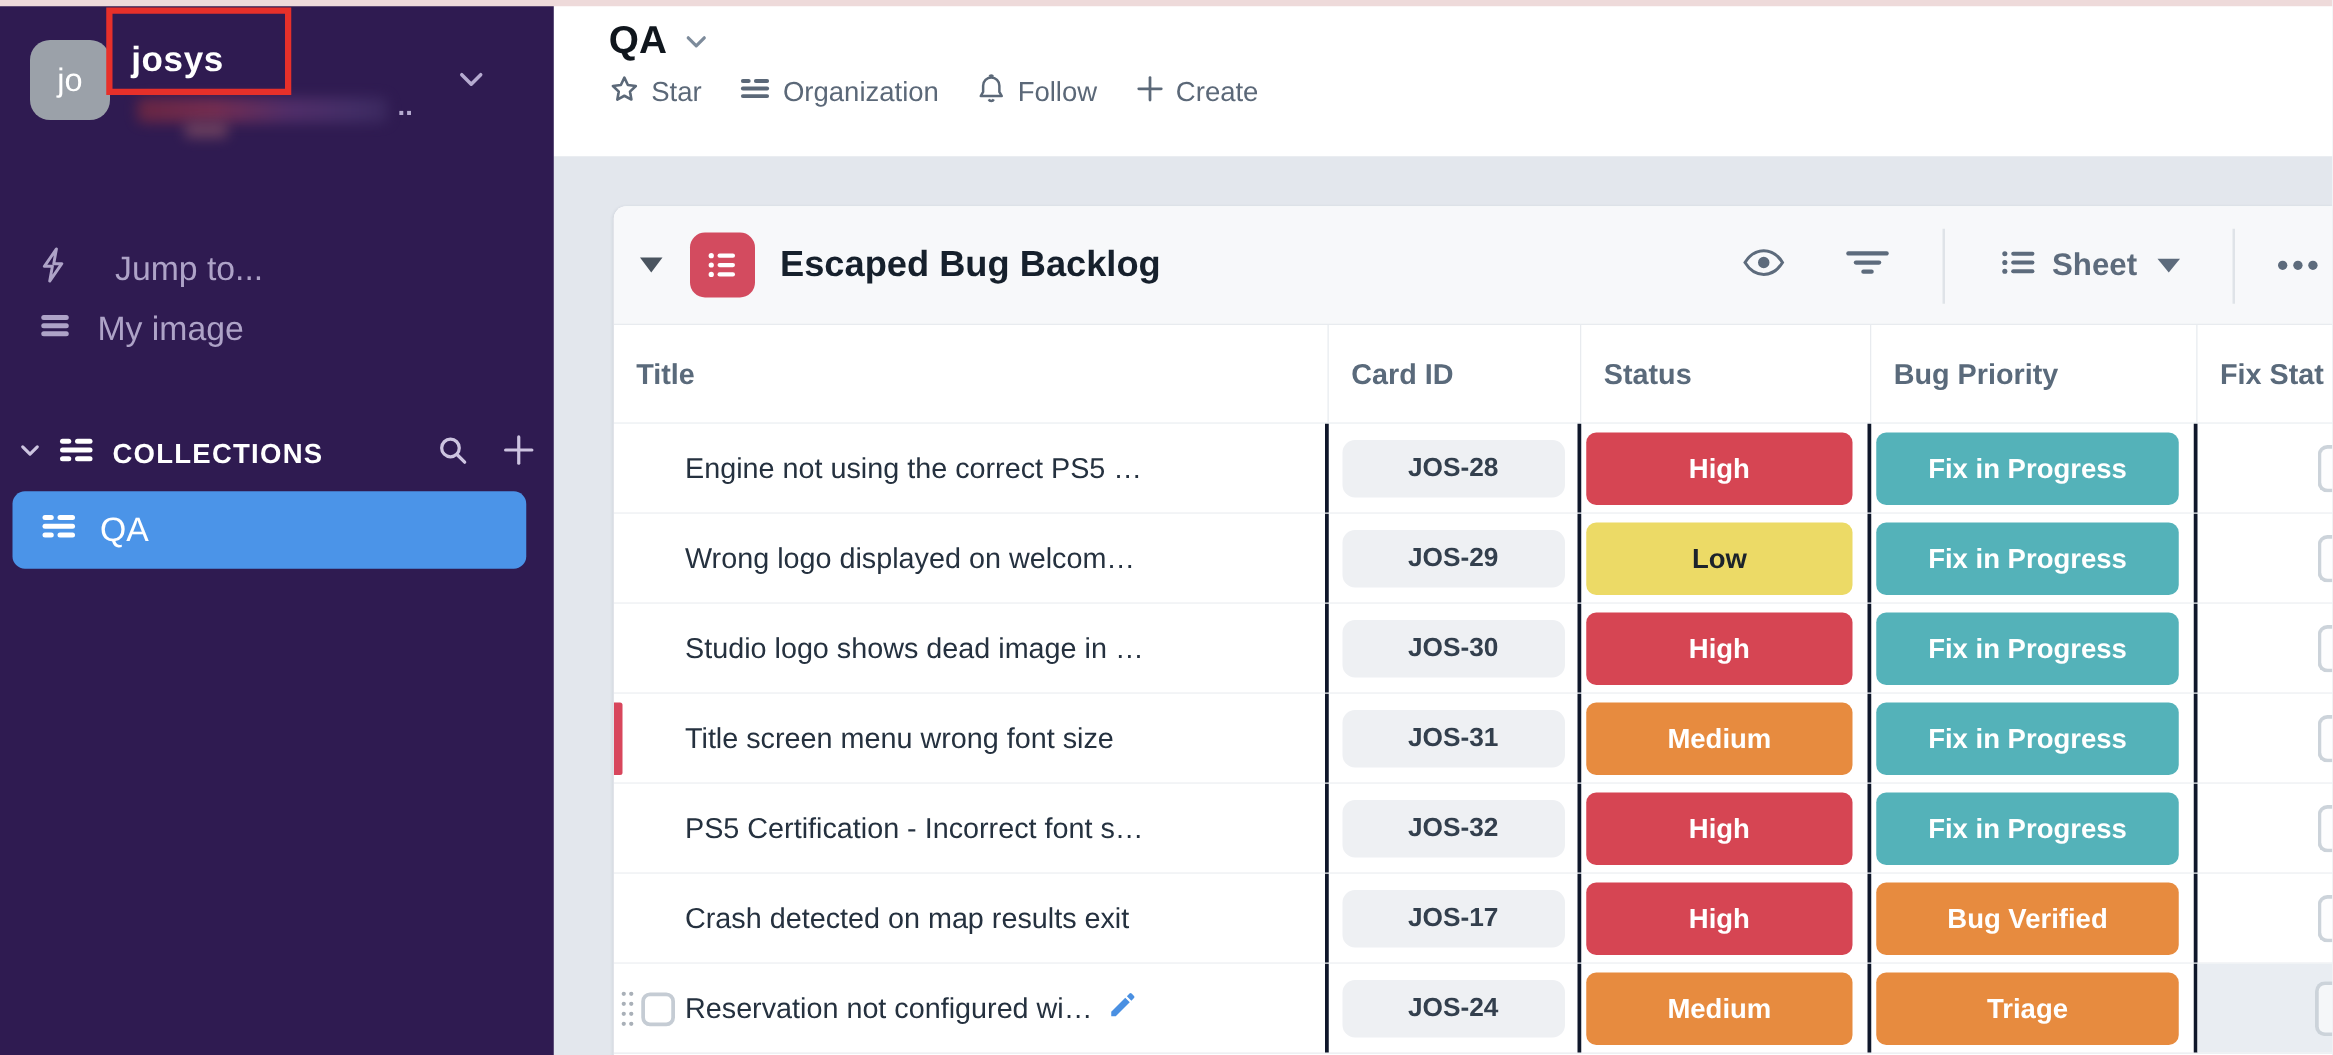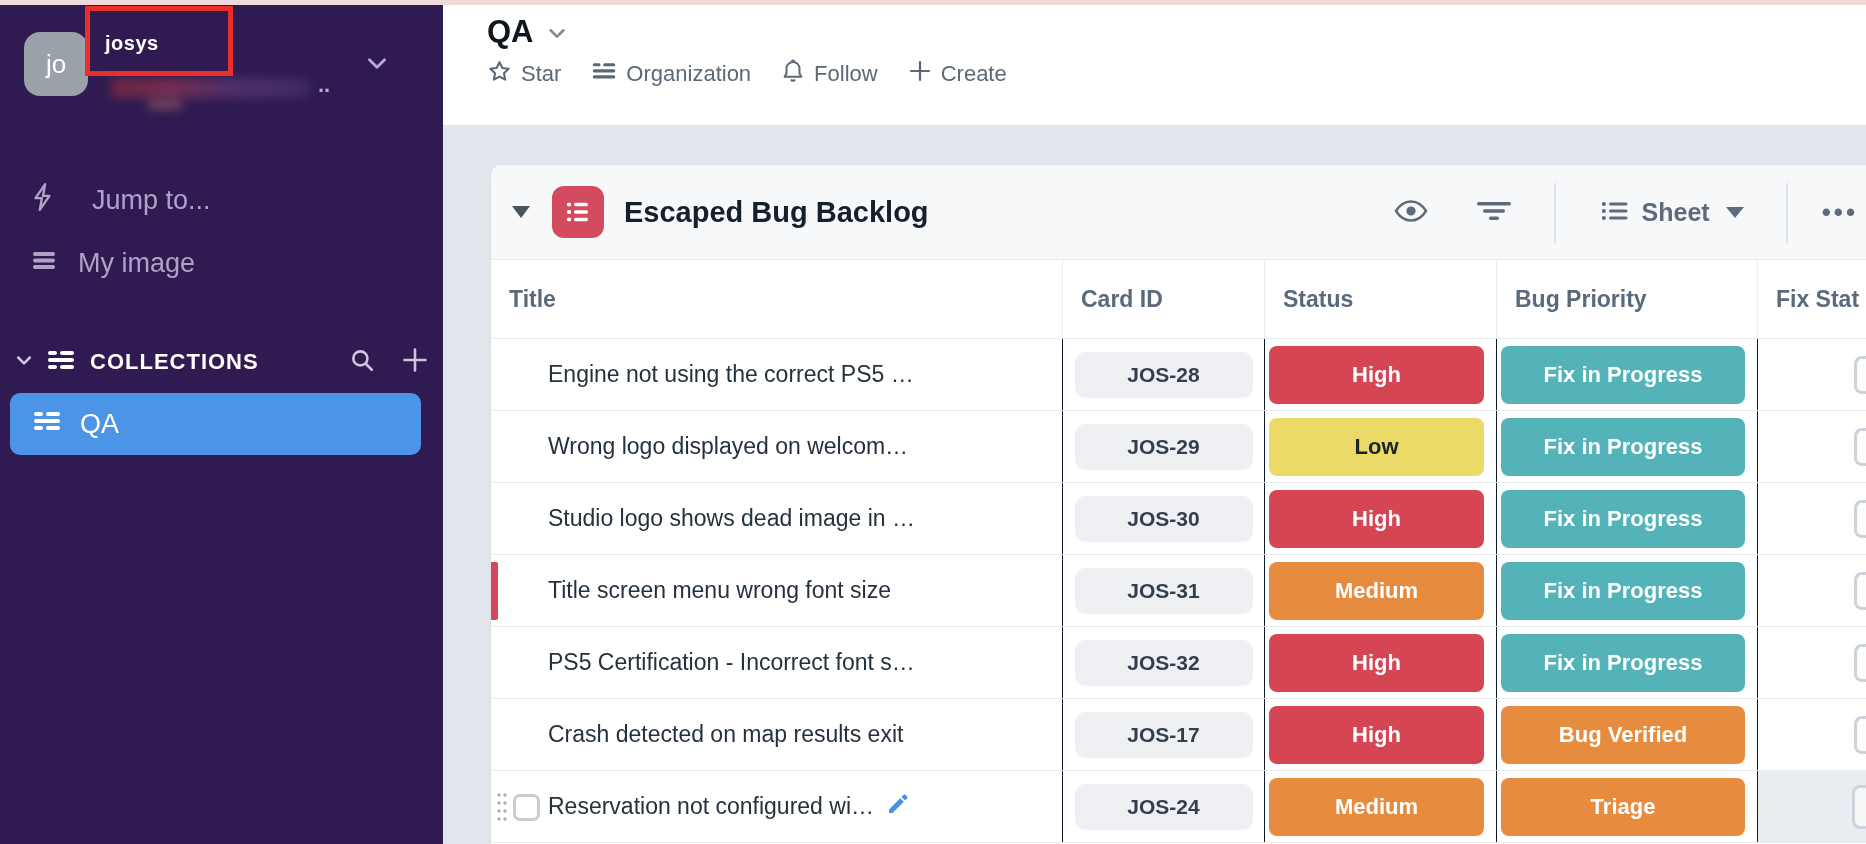--- a/index.html
+++ b/index.html
@@ -12,31 +12,31 @@
   }
   
   .top-strip { position:absolute; top:0; left:0; width:1866px; height:5px; background:#eedada; z-index:60; }
   .anno-box { position:absolute; left:85px; top:6px; width:148px; height:70px; border:5px solid #e7302a; z-index:61; }
 
   
   .sidebar { position:absolute; left:0; top:0; width:443px; height:844px; background:#2f1b51; z-index:5; }
   .avatar { position:absolute; left:24px; top:32px; width:64px; height:64px; border-radius:16px;
             background:#9ba1a9; color:#fff; font-weight:normal; font-size:26px;
             display:flex; align-items:center; justify-content:center; }
-  .ws-name { position:absolute; left:105px; top:32px; font-size:20px; font-weight:bold; color:#fff; letter-spacing:.5px; }
+  .ws-name { position:absolute; left:105px; top:32px; font-size:28px; font-weight:bold; color:#fff; letter-spacing:.5px; }
   .redact { position:absolute; left:110px; top:78px; width:200px; height:20px; border-radius:4px;
             background:linear-gradient(90deg,#6d2742 0%,#7c2f50 30%,#55306b 60%,#463069 85%,#3c2a60 100%);
             filter:blur(5px); opacity:.9; }
   .redact2 { position:absolute; left:148px; top:98px; width:34px; height:12px; border-radius:3px;
              background:#7c4a63; filter:blur(5px); opacity:.8; }
   .redact-dots { position:absolute; left:318px; top:72px; font-size:22px; font-weight:bold; color:#b6abd0; }
   .ws-chevron { position:absolute; left:364px; top:50px; color:#b6abd0; }
   .snav { position:absolute; left:30px; display:flex; align-items:center; gap:20px; color:#aea3c7; font-size:27px; cursor:pointer; }
   .snav svg { flex:0 0 auto; }
-  .nav-jump { top:182px;gap:36px; }
+  .nav-jump { top:197px;gap:36px; }
   .nav-mycards { top:248px; }
   .coll-head { position:absolute; left:14px; top:346px; width:415px; display:flex; align-items:center; color:#fff; }
   .coll-head .chev { color:#cdc4e0; margin-right:12px; }
   .coll-head .cicon { color:#fff; margin-right:14px; }
   .coll-label { font-size:22px; font-weight:bold; letter-spacing:1px; }
   .coll-tools { margin-left:auto; display:flex; align-items:center; gap:26px; color:#cdc4e0; }
   .qa-item { position:absolute; left:10px; top:393px; width:411px; height:62px; border-radius:10px;
              background:#4b94e8; display:flex; align-items:center; padding-left:22px; gap:18px;
              color:#fff; font-size:27px; cursor:pointer; }
 
@@ -71,21 +71,21 @@
   .wt-more { font-size:26px; font-weight:bold; letter-spacing:3px; margin:0 8px 0 34px; color:#5d6b7c; cursor:pointer; }
 
   
   .grid-head, .trow { display:grid; grid-template-columns:572px 202px 232px 261px 1fr; }
   .grid-head { height:79px; border-bottom:1px solid #e8ebef; }
   .hcell { display:flex; align-items:center; font-size:23px; font-weight:bold; color:#5a6a7b;
            border-right:1px solid #e8ebef; padding-left:18px; white-space:nowrap; overflow:hidden; }
   .hcell:first-child { }
   .hcell:last-child { border-right:none; }
   .trow { height:72px; border-bottom:1px solid #e9ecef; background:#fff; }
-  .cell { display:flex; align-items:center; border-right:1px solid #0f172a; position:relative; overflow:hidden; }
+  .cell { display:flex; align-items:center; border-right:3px solid #0f172a; position:relative; overflow:hidden; }
   .cell:last-child { border-right:none; }
   .title-cell { padding-left:57px; font-size:23px; color:#25313f; white-space:nowrap; }
   .rowbar { display:none; position:absolute; left:0; top:7px; width:7px; height:58px; background:#d8465c; border-radius:0 2px 2px 0; }
   .trow.marked .rowbar { display:block; }
   .drag-dots, .row-cbx, .pencil { display:none; }
   .trow.controls .drag-dots { display:block; position:absolute; left:4px; top:20px; color:#a9b0b8; }
   .trow.controls .row-cbx { display:block; position:absolute; left:22px; top:23px; width:27px; height:27px;
                             border:3px solid #c5ccd4; border-radius:7px; background:#fff; cursor:pointer; }
   .trow.controls .pencil { display:inline-block; margin-left:12px; color:#4a90e2; cursor:pointer; }
   .id-cell { justify-content:center; }

